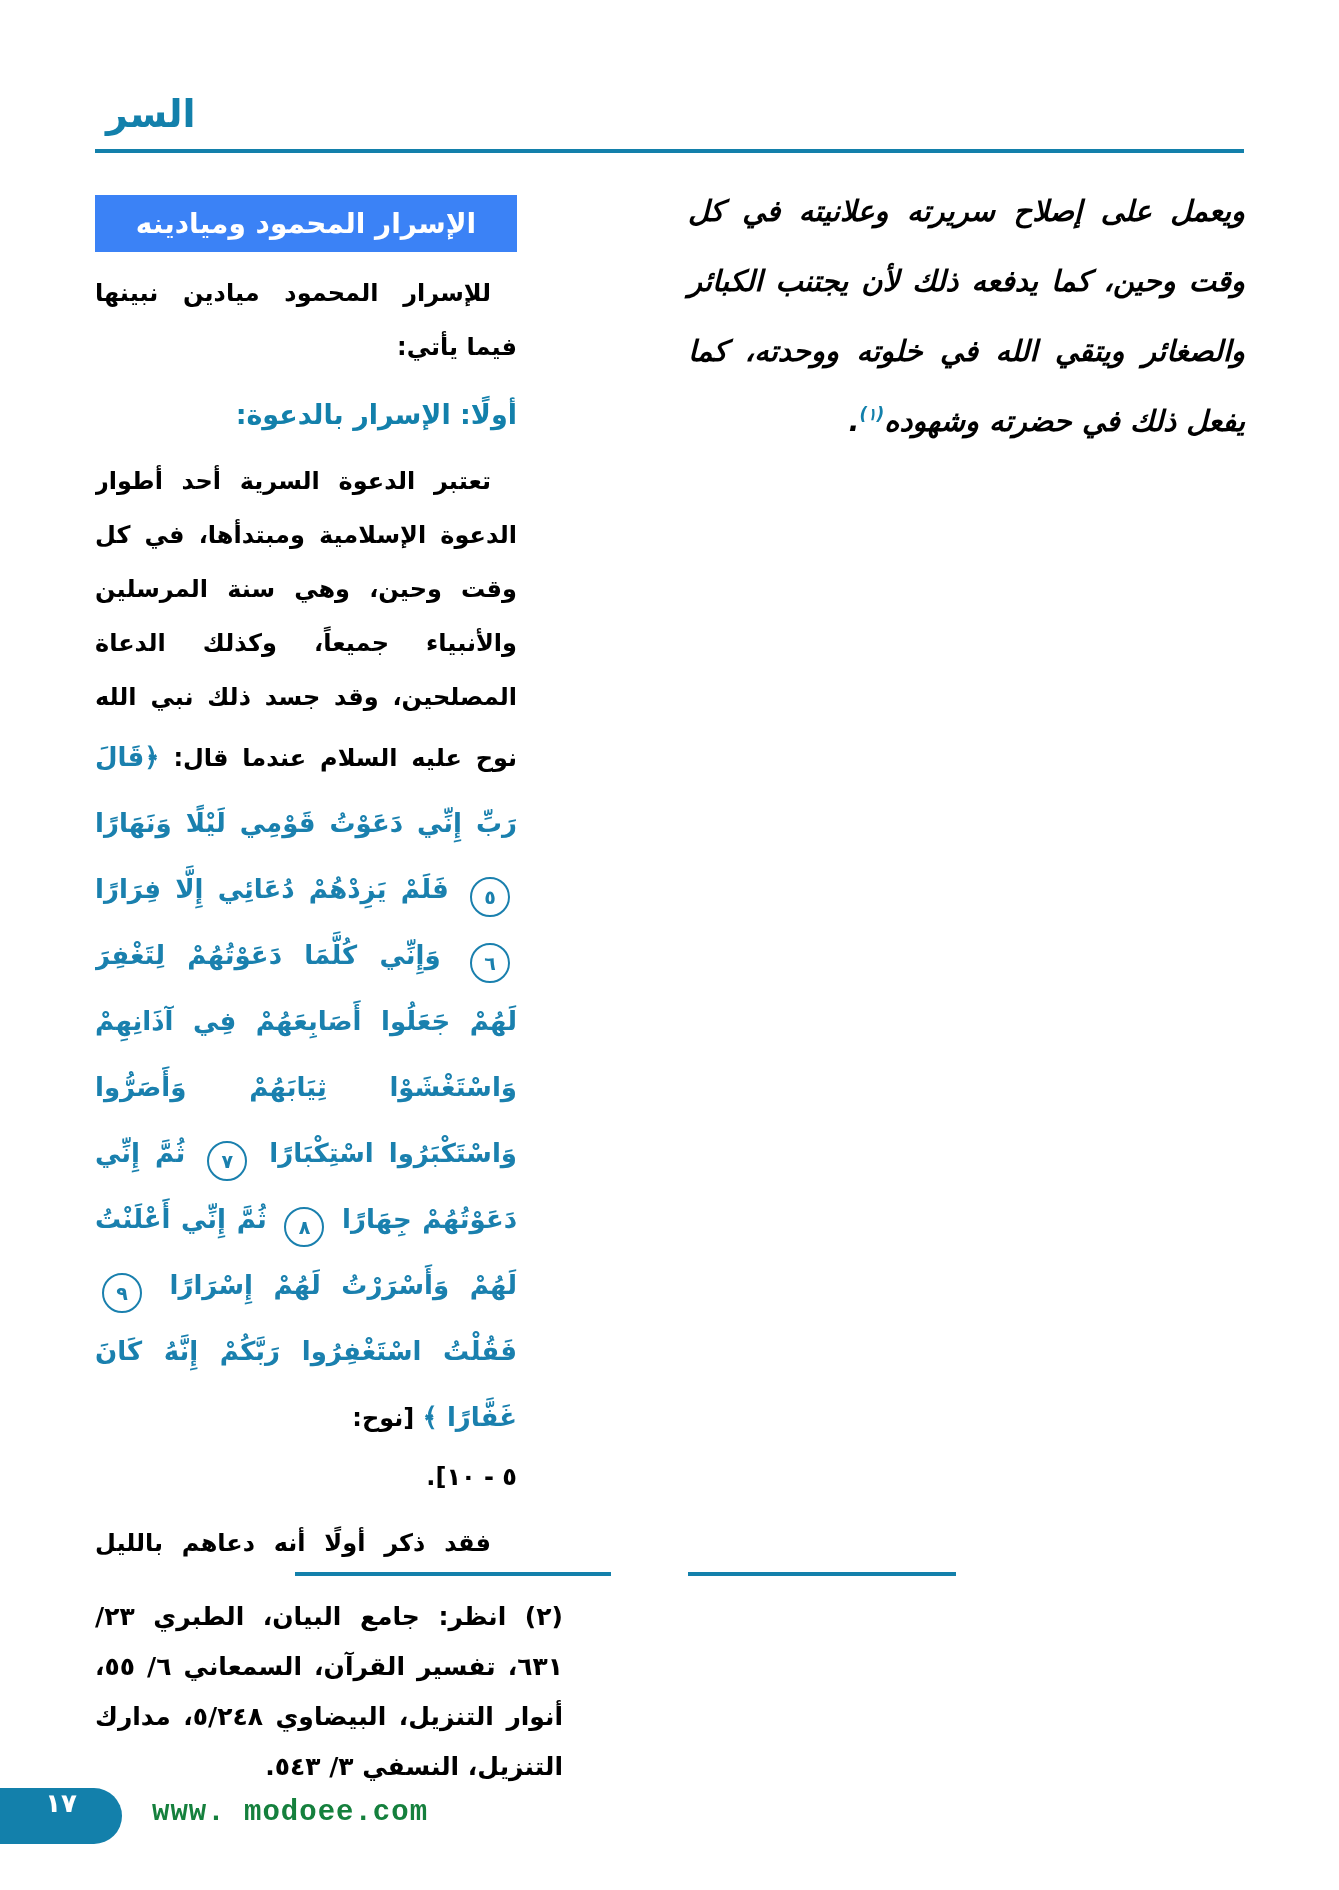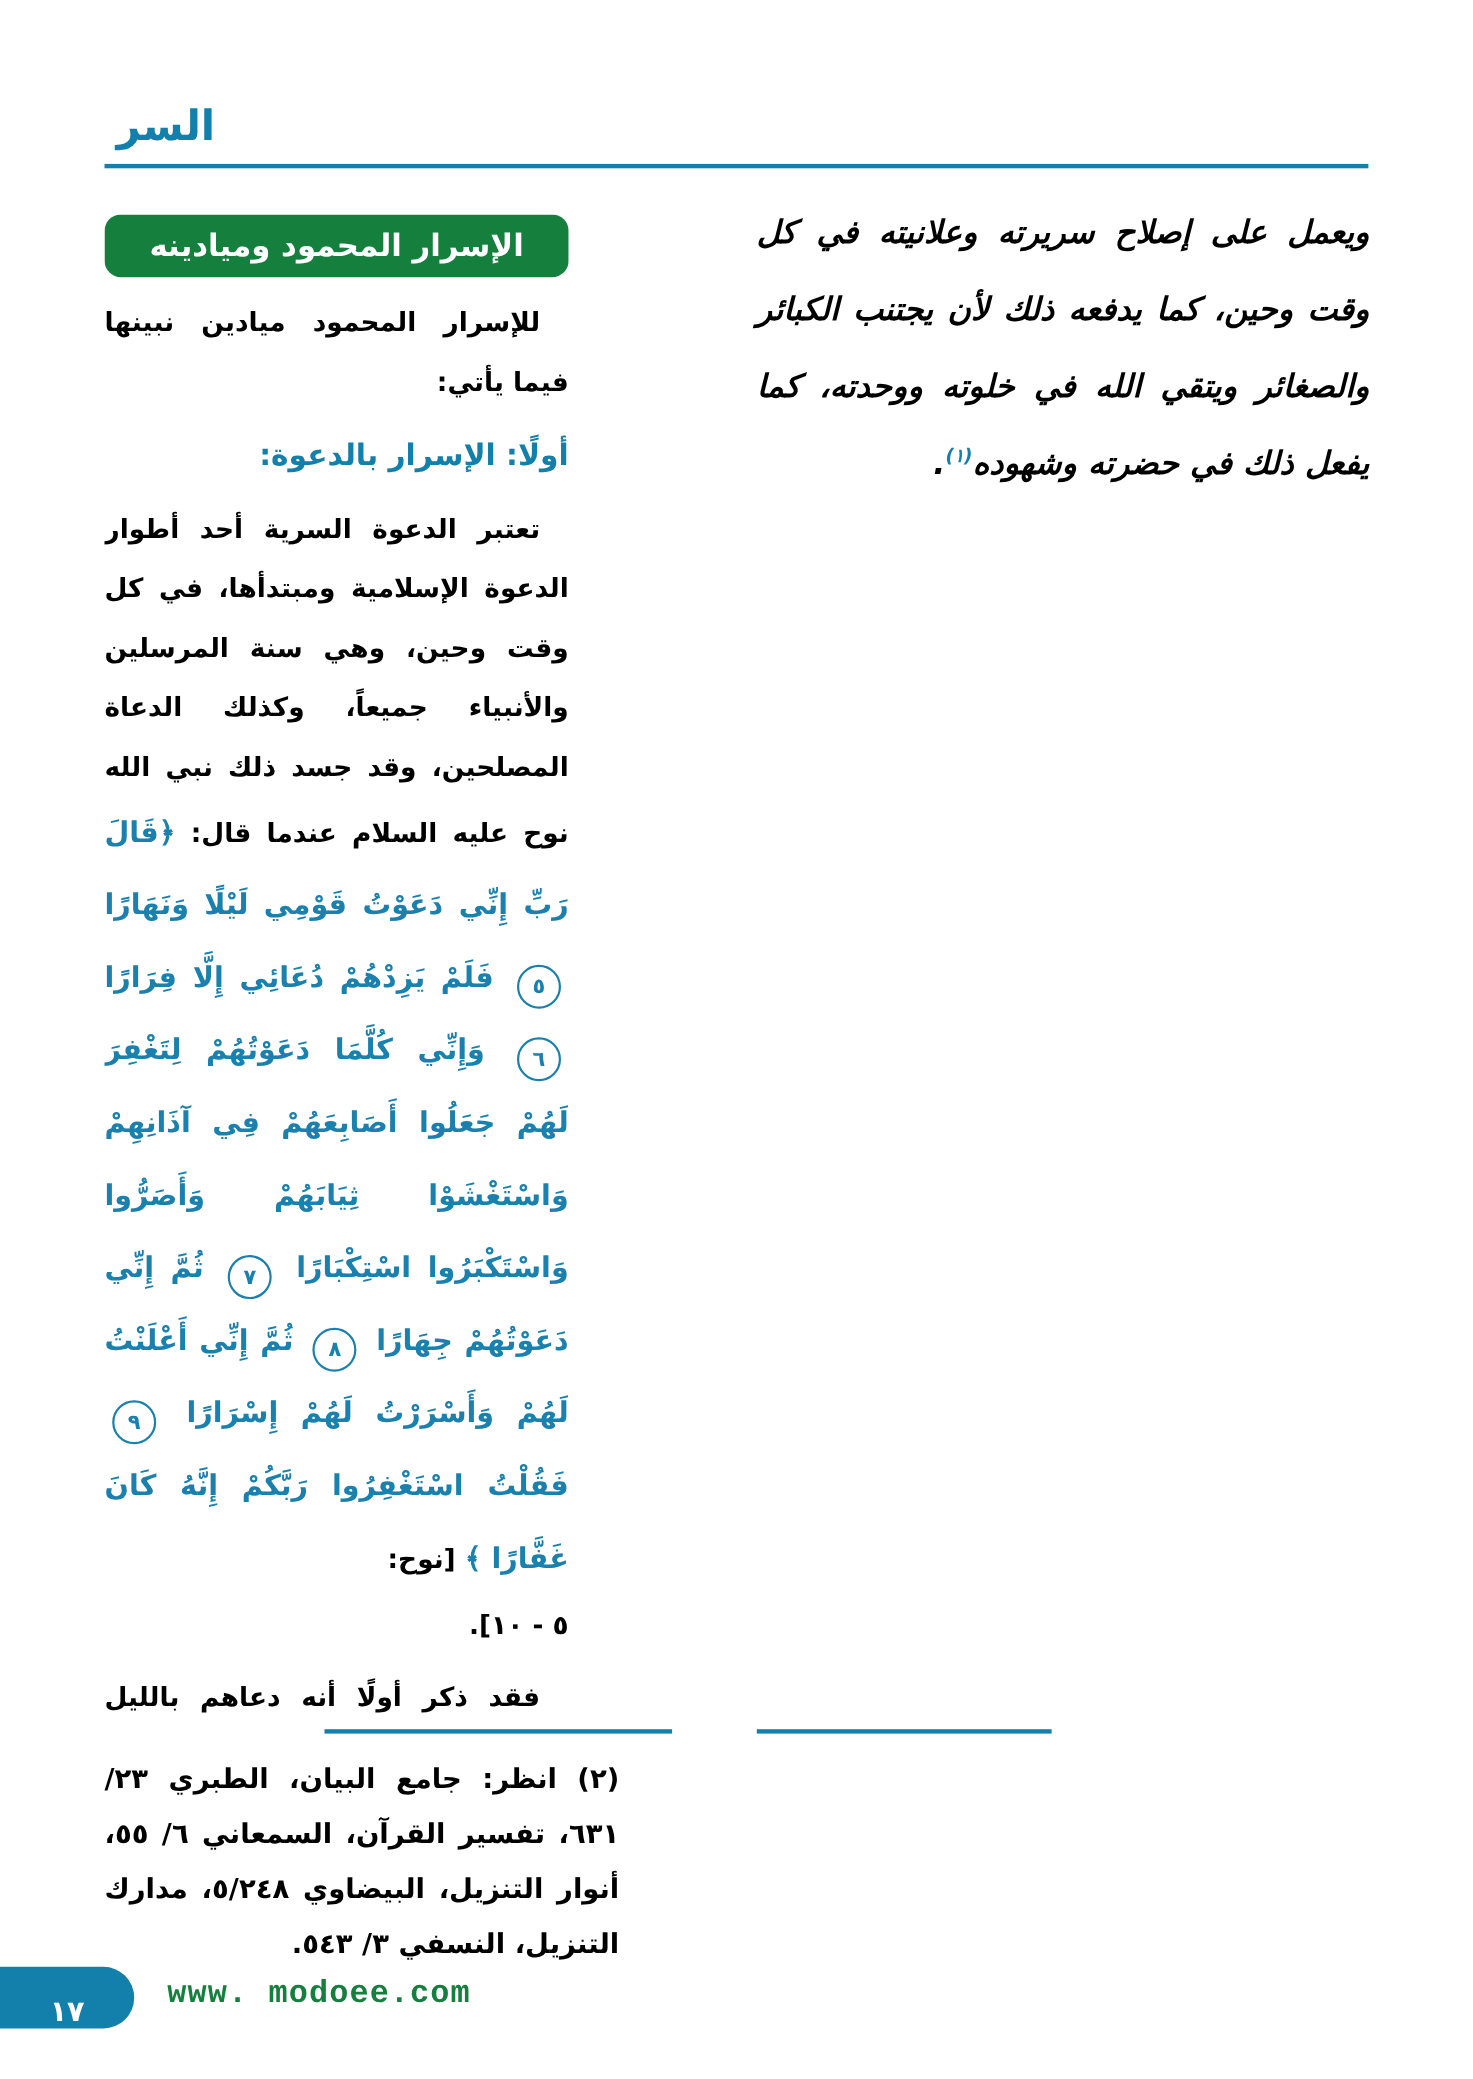--- a/index.html
+++ b/index.html
@@ -31,22 +31,22 @@
     font-size:29px;font-weight:700;color:#000;
     line-height:70px;text-align:justify;font-style:italic;
   }
 
   
   .col-left{
     position:absolute;left:95px;top:195px;width:422px;
     max-height:1372px;overflow:hidden;
   }
   .title-box{
-    width:422px;height:57px;background:#15803d;
-    display:flex;align-items:center;justify-content:center;border-radius:15px;
+    width:422px;height:57px;background:#3b82f6;
+    display:flex;align-items:center;justify-content:center;
   }
   .title-box span{
     color:#ffffff;font-size:28px;font-weight:700;
   }
   .col-left p{
     margin:0;
     font-size:24px;font-weight:700;color:#000;
     line-height:54px;text-align:justify;
   }
   .intro{margin-top:14px !important;text-indent:26px;}
@@ -87,21 +87,21 @@
   .footnote-left{left:95px;width:468px;}
   .footnote-right{
     left:640px;width:338px;
     padding-right:52px;text-indent:-52px;
   }
 
   
   .page-tab{
     position:absolute;left:0;top:1788px;width:122px;height:56px;
     background:#1380ab;border-radius:0 28px 28px 0;
-    display:flex;align-items:flex-end;justify-content:center;
+    display:flex;align-items:flex-start;justify-content:center;
   }
   .page-tab span{color:#ffffff;font-size:26px;font-weight:700;}
   .website{
     position:absolute;left:152px;top:1796px;
     color:#15803d;font-size:29px;font-weight:700;
     letter-spacing:1px;direction:ltr;font-family:Liberation Mono, monospace;
   }
 </style>
 </head>
 <body>

